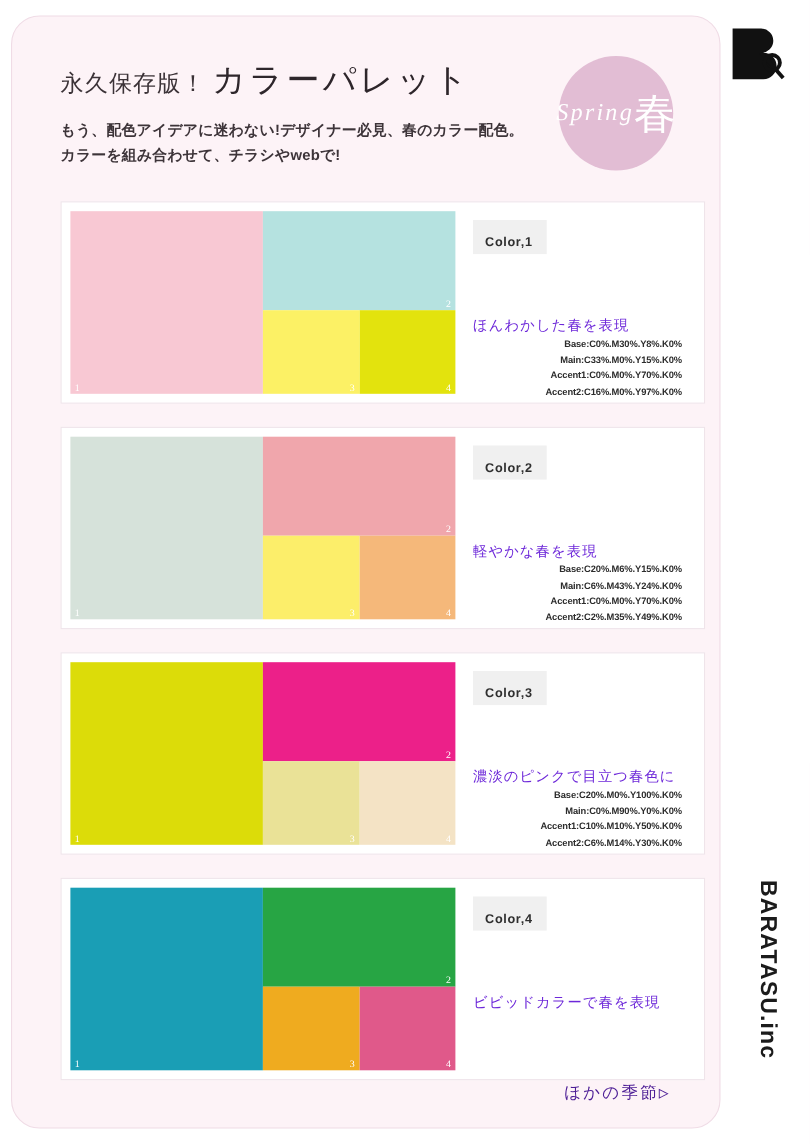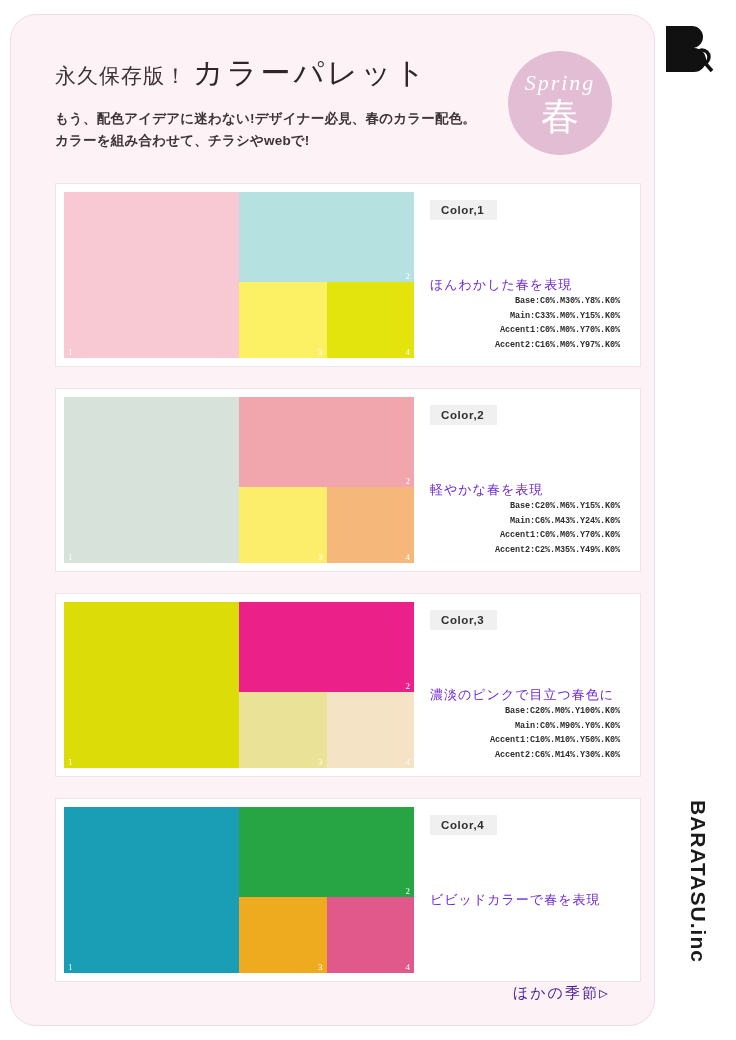--- a/index.html
+++ b/index.html
@@ -35,21 +35,21 @@
     margin-top:14px;
     font-size:13.5px; line-height:1.62; color:#3d3439;
     font-weight:bold; letter-spacing:0.2px;
   }
 
   
   .badge {
     position:absolute; right:42px; top:36px;
     width:104px; height:104px; border-radius:50%;
     background:#e2bdd4;
-    display:flex; flex-direction:column;
+    display:flex; flex-direction:row;
     align-items:center; justify-content:center;
   }
   .badge-script {
     font-family:"Liberation Serif", serif;
     font-style:italic; font-size:22px; color:#ffffff;
     letter-spacing:2px; margin-top:-2px;
   }
   .badge-kanji {
     font-family:"Liberation Serif", serif;
     font-size:38px; color:#ffffff; line-height:1; margin-top:1px;
@@ -89,33 +89,33 @@
   .info {
     flex:1; position:relative;
     padding:16px 20px 14px 16px;
     display:flex; flex-direction:column;
   }
   .chip {
     align-self:flex-start;
     background:#f0f0f0; color:#2f2f2f;
     font-size:11.5px; font-weight:bold;
     letter-spacing:0.6px;
-    padding:4px 13px 4px 11px;
+    padding:15px 13px 4px 11px;
   }
   .caption {
     margin-top:56px; text-align:left;
     font-family:"Liberation Serif", serif;
     font-size:13px; color:#6d28d9; letter-spacing:1px;
   }
   .cmyk {
     margin-top:auto; text-align:right;
     font-size:8.5px; line-height:1.72;
     font-weight:bold; color:#2c2c2c;
     letter-spacing:-0.1px;
-    font-family:Liberation Mono, monospace;
+    font-family:Liberation Sans, sans-serif;
   }
 
   
   .footer {
     position:absolute; right:44px; bottom:22px;
     font-family:Liberation Mono, monospace;
     font-size:15px; color:#4c1d95; letter-spacing:2px;
   }
 
   

